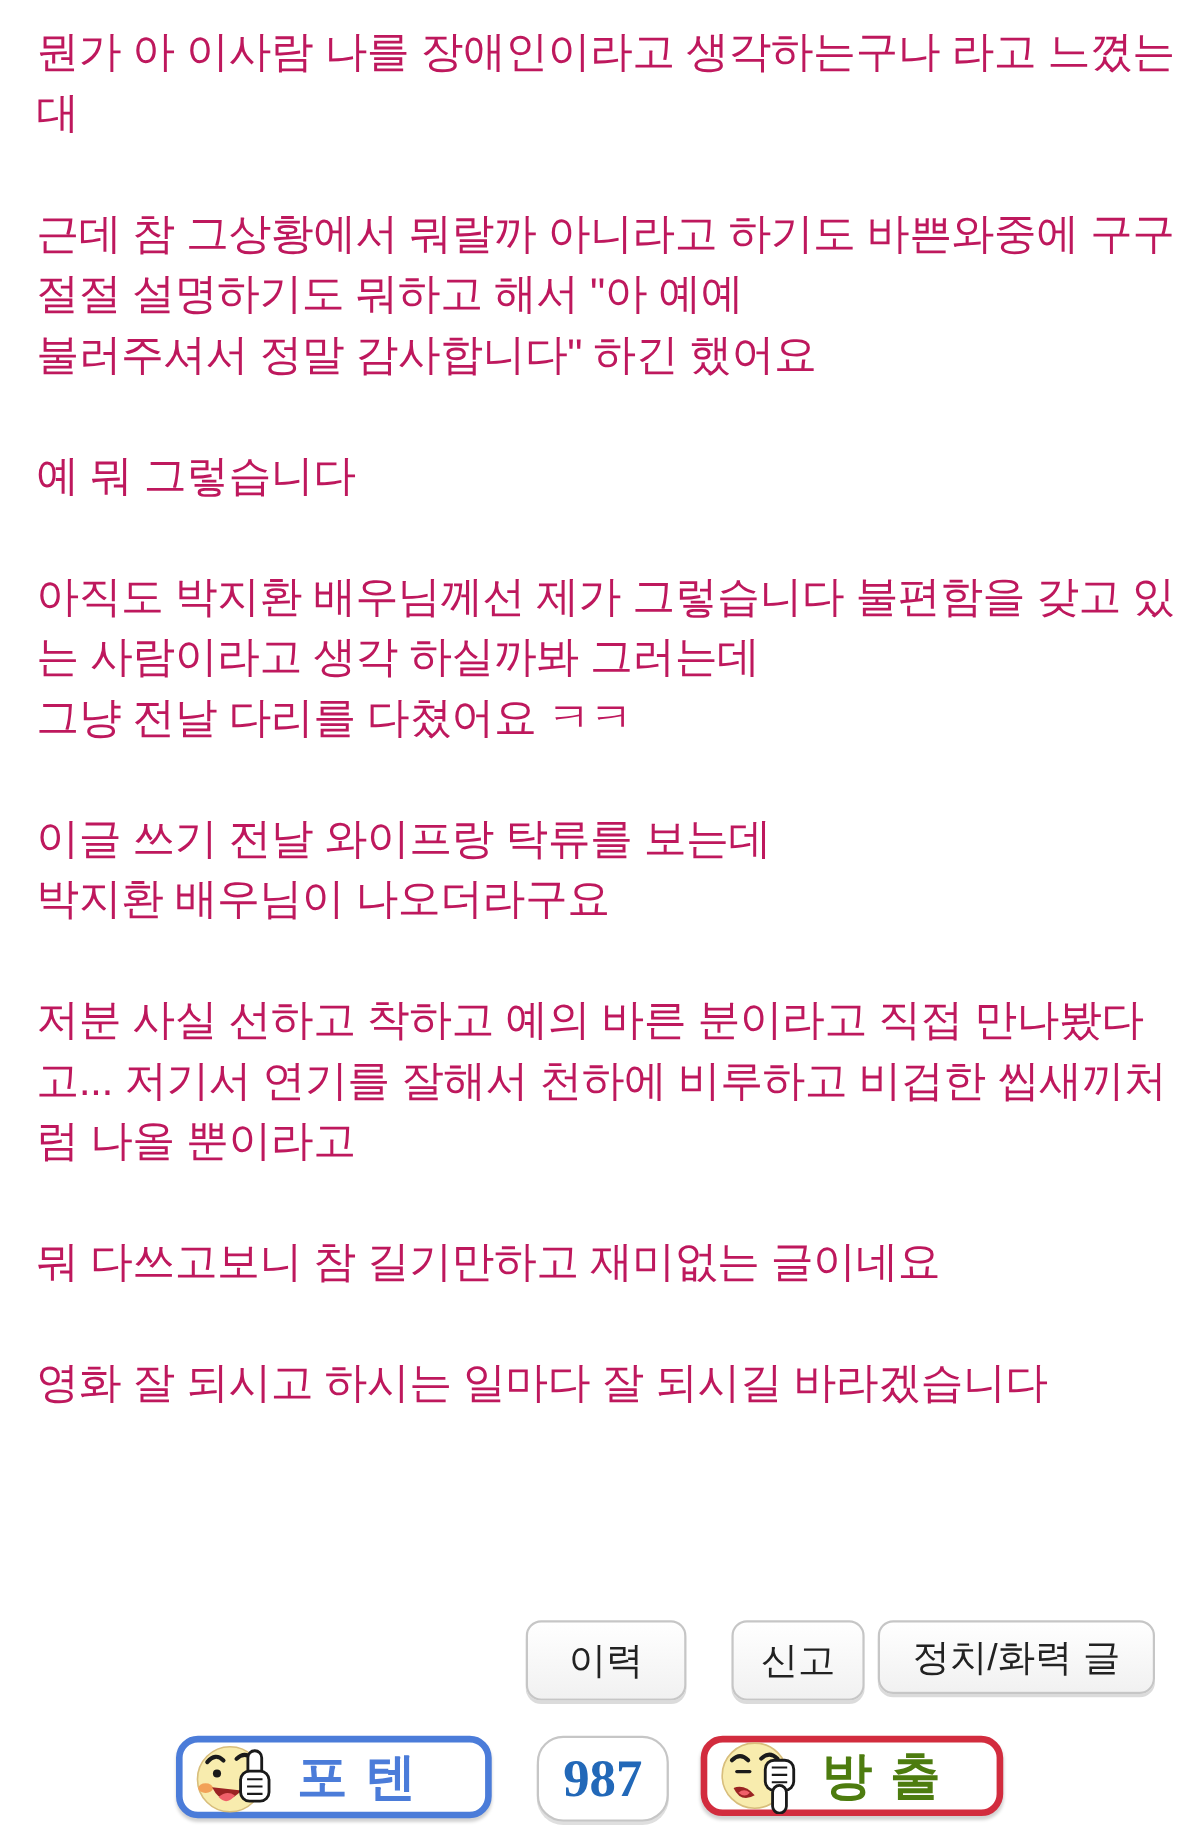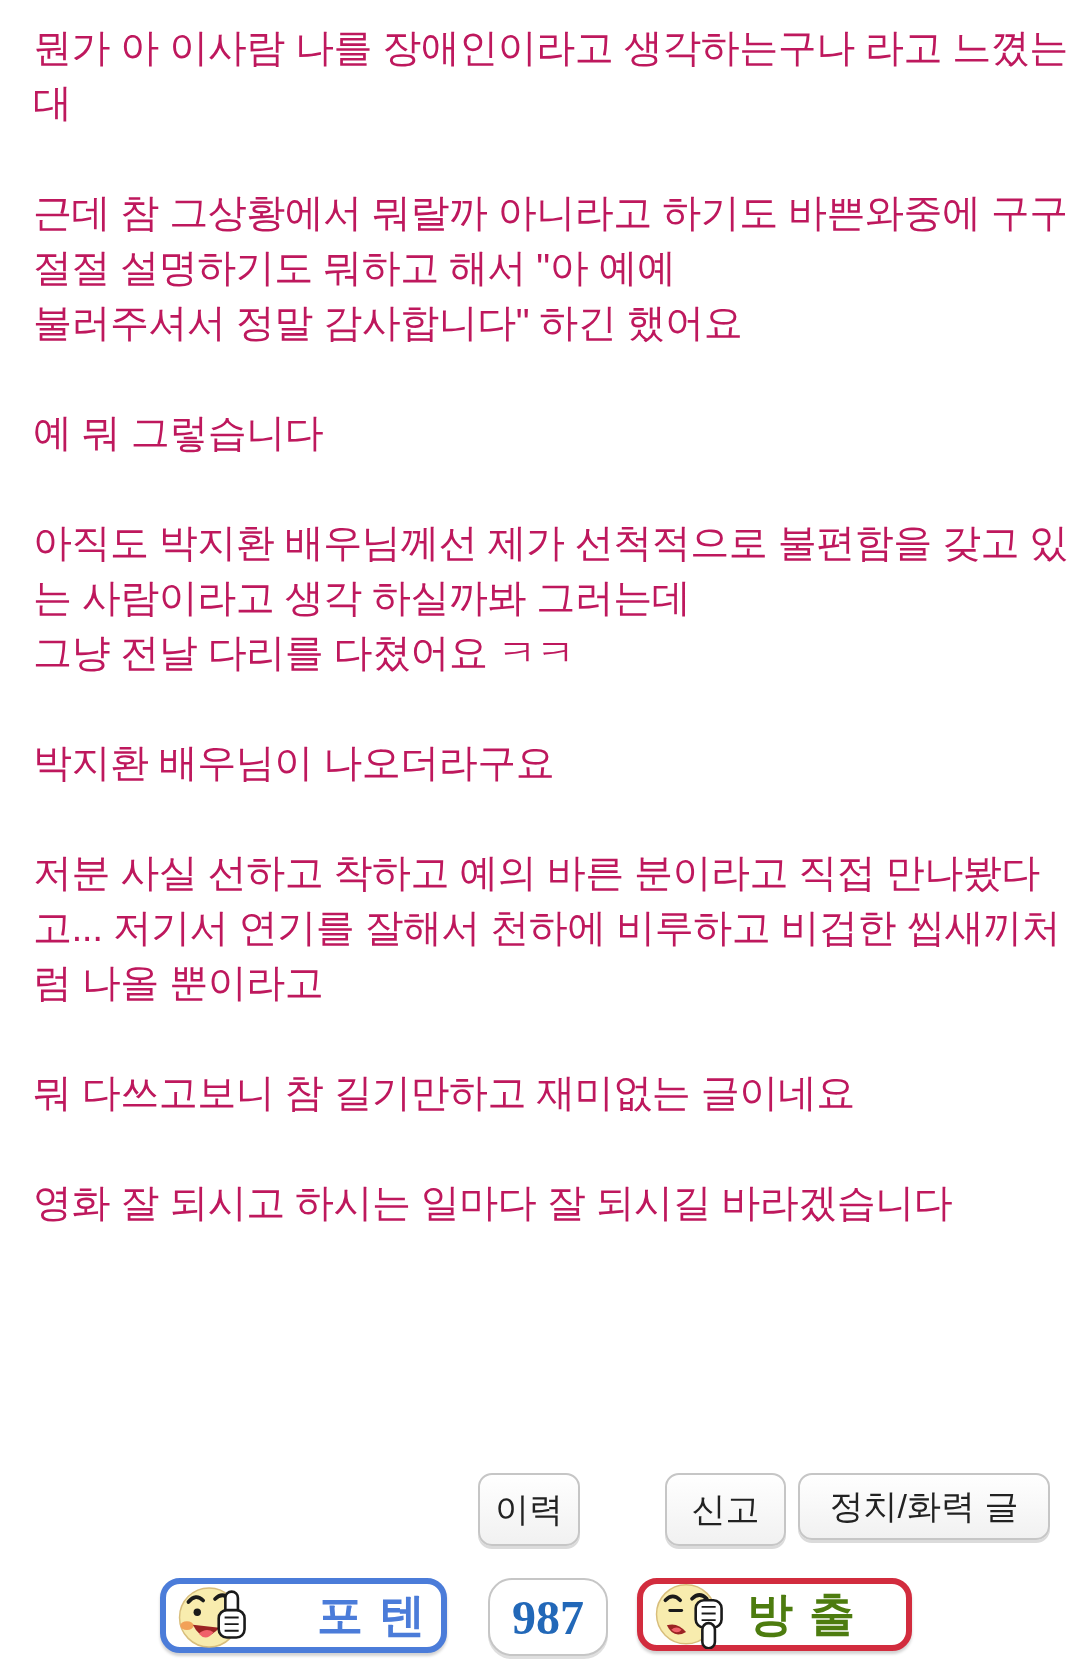--- a/index.html
+++ b/index.html
@@ -35,37 +35,36 @@
     border-radius: 14px;
     box-shadow: 0 3px 0 rgba(175,175,175,0.45);
     color: #222222;
     font-size: 34px;
     font-family: "Liberation Sans", sans-serif;
     display: flex;
     align-items: center;
     justify-content: center;
     cursor: pointer;
   }
-  .btn-history  { left: 478px; top: 1473px; width: 102px; height: 73px; }
+  .btn-history  { left: 478px; top: 1473px; width: 146px; height: 73px; }
   .btn-report   { left: 665px; top: 1473px; width: 121px; height: 73px; }
   .btn-politics { left: 798px; top: 1473px; width: 252px; height: 67px; }
   
   .vote-btn {
     position: absolute;
     background: #ffffff;
     display: flex;
     align-items: center;
     cursor: pointer;
     box-shadow: 0 3px 3px rgba(0,0,0,0.18);
   }
   .btn-poten {
     left: 160px; top: 1578px; width: 287px; height: 75px;
     border: 6px solid #4b7cd9;
     border-radius: 20px;
-    gap: 47px;
   }
   .btn-bangchul {
     left: 637px; top: 1578px; width: 275px; height: 73px;
     border: 6px solid #d22c3e;
     border-radius: 20px;
   }
   .vote-label {
     font-size: 46px;
     font-weight: 700;
     letter-spacing: 16px;
@@ -105,24 +104,25 @@
   <div class="post-body">
     <div class="line">뭔가 아 이사람 나를 장애인이라고 생각하는구나 라고 느꼈는</div>
     <div class="line">대</div>
     <div class="line"></div>
     <div class="line">근데 참 그상황에서 뭐랄까 아니라고 하기도 바쁜와중에 구구</div>
     <div class="line">절절 설명하기도 뭐하고 해서 "아 예예</div>
     <div class="line">불러주셔서 정말 감사합니다" 하긴 했어요</div>
     <div class="line"></div>
     <div class="line">예 뭐 그렇습니다</div>
     <div class="line"></div>
-    <div class="line">아직도 박지환 배우님께선 제가 선척적으로 불편함을 갖고 있</div>
+    <div class="line">아직도 박지환 배우님께선 제가 그렇습니다 불편함을 갖고 있</div>
     <div class="line">는 사람이라고 생각 하실까봐 그러는데</div>
     <div class="line">그냥 전날 다리를 다쳤어요 ㅋㅋ</div>
     <div class="line"></div>
+    <div class="line">이글 쓰기 전날 와이프랑 탁류를 보는데</div>
     <div class="line">박지환 배우님이 나오더라구요</div>
     <div class="line"></div>
     <div class="line">저분 사실 선하고 착하고 예의 바른 분이라고 직접 만나봤다</div>
     <div class="line">고... 저기서 연기를 잘해서 천하에 비루하고 비겁한 씹새끼처</div>
     <div class="line">럼 나올 뿐이라고</div>
     <div class="line"></div>
     <div class="line">뭐 다쓰고보니 참 길기만하고 재미없는 글이네요</div>
     <div class="line"></div>
     <div class="line">영화 잘 되시고 하시는 일마다 잘 되시길 바라겠습니다</div>
   </div>

